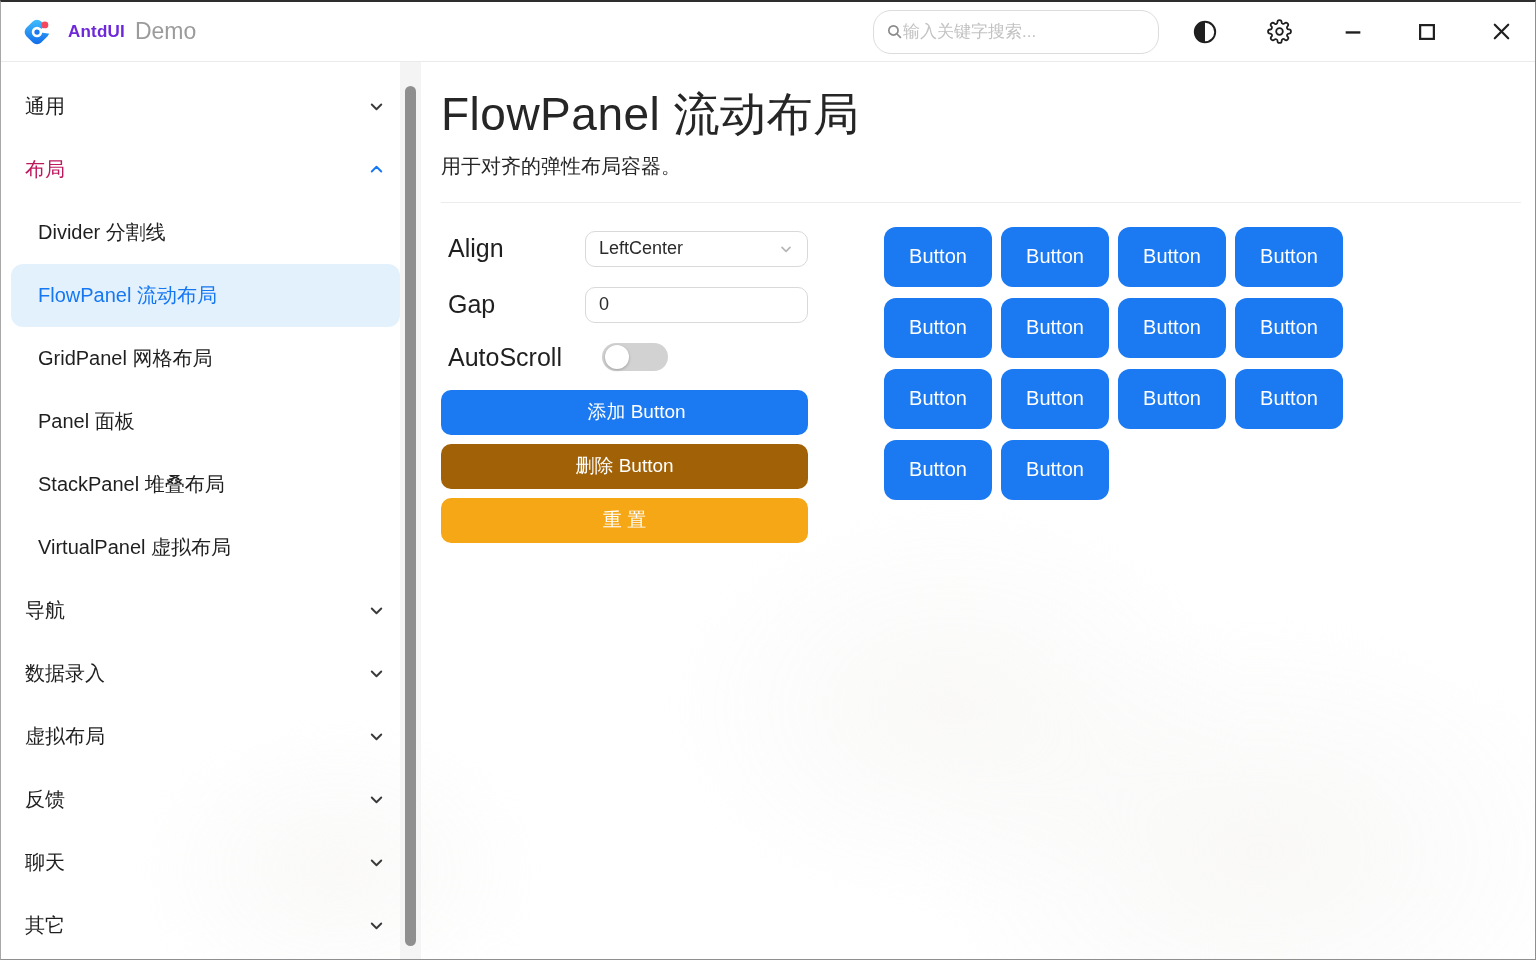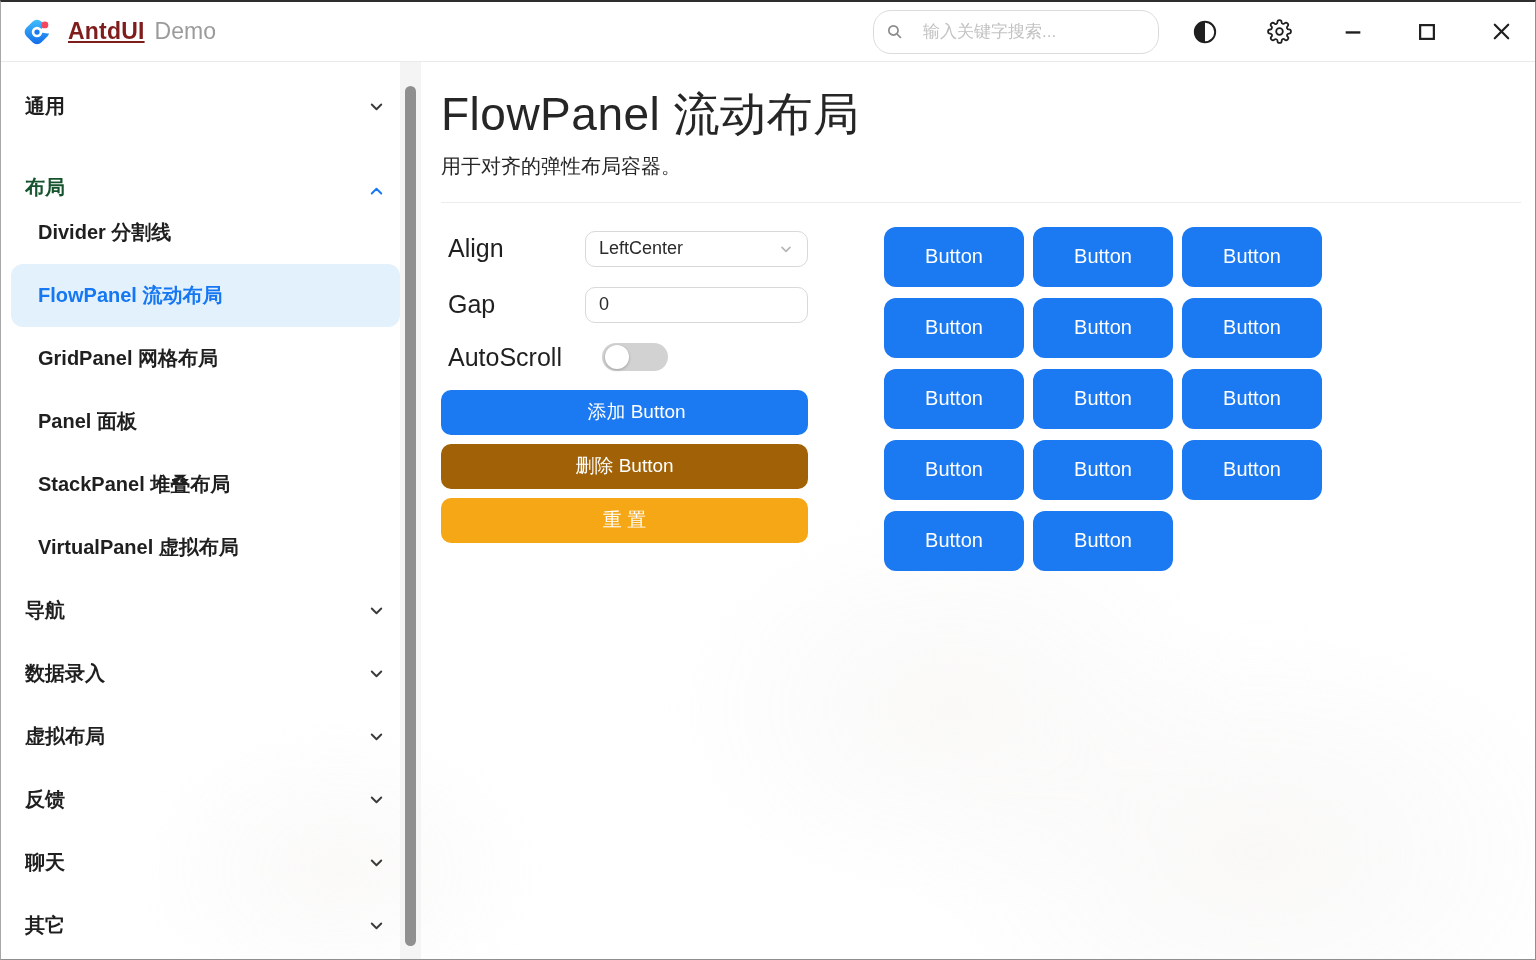--- a/index.html
+++ b/index.html
@@ -8,44 +8,44 @@
     width:1536px; height:960px; background:#fff; display:flex; flex-direction:column;
     border-top:2px solid #2e2e2e; border-left:1px solid #a8a8a8;
     border-right:1px solid #8f8f8f; border-bottom:1px solid #8f8f8f;
     overflow:hidden; position:relative;
   }
   
   .titlebar { height:60px; flex:0 0 auto; display:flex; align-items:center;
     padding:0 20px 0 18px; border-bottom:1px solid #eaeaea; background:#fff; z-index:5; }
   .brand { display:flex; align-items:center; }
   .brand svg { display:block; }
-  .brand-name { font-size:23px; font-weight:700; color:#7f1d1d; margin-left:13px; letter-spacing:.2px;text-decoration:underline; }
+  .brand-name { font-size:17px; font-weight:700; color:#6d28d9; margin-left:13px; letter-spacing:.2px; }
   .brand-sub  { font-size:23px; color:#9b9b9b; margin-left:10px; }
   .search { margin-left:auto; width:286px; height:44px; border:1px solid #dcdcdc;
     border-radius:18px; display:flex; align-items:center; padding:0 12px; background:#fff; }
   .search svg { flex:0 0 auto; }
-  .search input { border:0; outline:0; flex:1; min-width:0; font-size:17px; color:#0f172a; margin-left:20px; background:transparent; }
+  .search input { border:0; outline:0; flex:1; min-width:0; font-size:17px; color:#0f172a; margin-left:0; background:transparent; }
   .search input::placeholder { color:#c2c2c2; }
   .tb-icons { display:flex; align-items:center; margin-left:32px; }
   .tb-btn { width:28px; height:34px; display:flex; align-items:center; justify-content:center; cursor:pointer; }
   .tb-btn + .tb-btn { margin-left:46px; }
   
   .app-body { flex:1; display:flex; min-height:0; position:relative; }
   .watermark { position:absolute; inset:0; pointer-events:none; opacity:.55;
     background:
       radial-gradient(420px 300px at 62% 72%, #f5f4f2 0%, rgba(255,255,255,0) 70%),
       radial-gradient(500px 340px at 82% 88%, #f4f3f1 0%, rgba(255,255,255,0) 70%),
       radial-gradient(300px 220px at 22% 90%, #f6f5f3 0%, rgba(255,255,255,0) 70%); }
   
-  .sidebar { width:399px; flex:0 0 auto; padding-top:13px; z-index:2;font-weight:bold; }
+  .sidebar { width:399px; flex:0 0 auto; padding-top:13px; z-index:2; }
   .menu-row { height:63px; display:flex; align-items:center; padding:0 14px 0 24px;
     font-size:20px; color:#1f1f1f; cursor:pointer; }
   .menu-row .lbl { flex:1; white-space:nowrap; overflow:hidden; }
   .menu-row.child { padding-left:37px; }
-  .menu-row.group.active { color:#14532d;align-items:flex-end; }
+  .menu-row.group.active { color:#be185d; }
   .menu-row.selected { background:#e3f1fd; border-radius:12px; margin-left:10px; padding-left:27px; color:#1677f2; }
   .menu-row svg { flex:0 0 auto; }
   
   .sb-scroll { width:21px; flex:0 0 auto; background:#f4f4f4; position:relative; z-index:2; }
   .sb-thumb { position:absolute; left:5px; width:11px; top:24px; bottom:13px;
     background:#8f8f8f; border-radius:6px; }
   
   .main { flex:1; min-width:0; padding:23px 14px 0 20px; z-index:1; }
   .page-title { font-size:46px; font-weight:400; color:#262626; line-height:1.28; letter-spacing:.5px; }
   .page-subtitle { font-size:20px; color:#262626; margin-top:9px; }
@@ -61,21 +61,21 @@
   .switch { width:66px; height:28px; border-radius:14px; background:#d2d2d2; position:relative; cursor:pointer; }
   .switch .knob { position:absolute; left:3px; top:2px; width:24px; height:24px; border-radius:50%;
     background:#fff; box-shadow:0 1px 3px rgba(0,0,0,.25); }
   .action-btn { display:block; width:100%; height:45px; border:0; border-radius:10px;
     color:#fff; font-size:19px; margin-bottom:9px; cursor:pointer; }
   .action-btn.add   { background:#1b79f2; margin-top:-1px;padding-left:24px; }
   .action-btn.del   { background:#a16207; }
   .action-btn.reset { background:#f5a716; }
   
   .flow { margin-left:76px; width:578px; display:flex; flex-wrap:wrap; align-content:flex-start; margin-top:-4px; }
-  .flow-btn { width:140px; height:60px; border:0; border-radius:12px; background:#1b79f2;
+  .flow-btn { width:108px; height:60px; border:0; border-radius:12px; background:#1b79f2;
     color:#fff; font-size:20px; margin:0 9px 11px 0; cursor:pointer; }
 </style>
 </head>
 <body>
 
 <div class="window">
 
   <header class="titlebar">
     <div class="brand">
       <svg width="36" height="36" viewBox="0 0 48 48">

